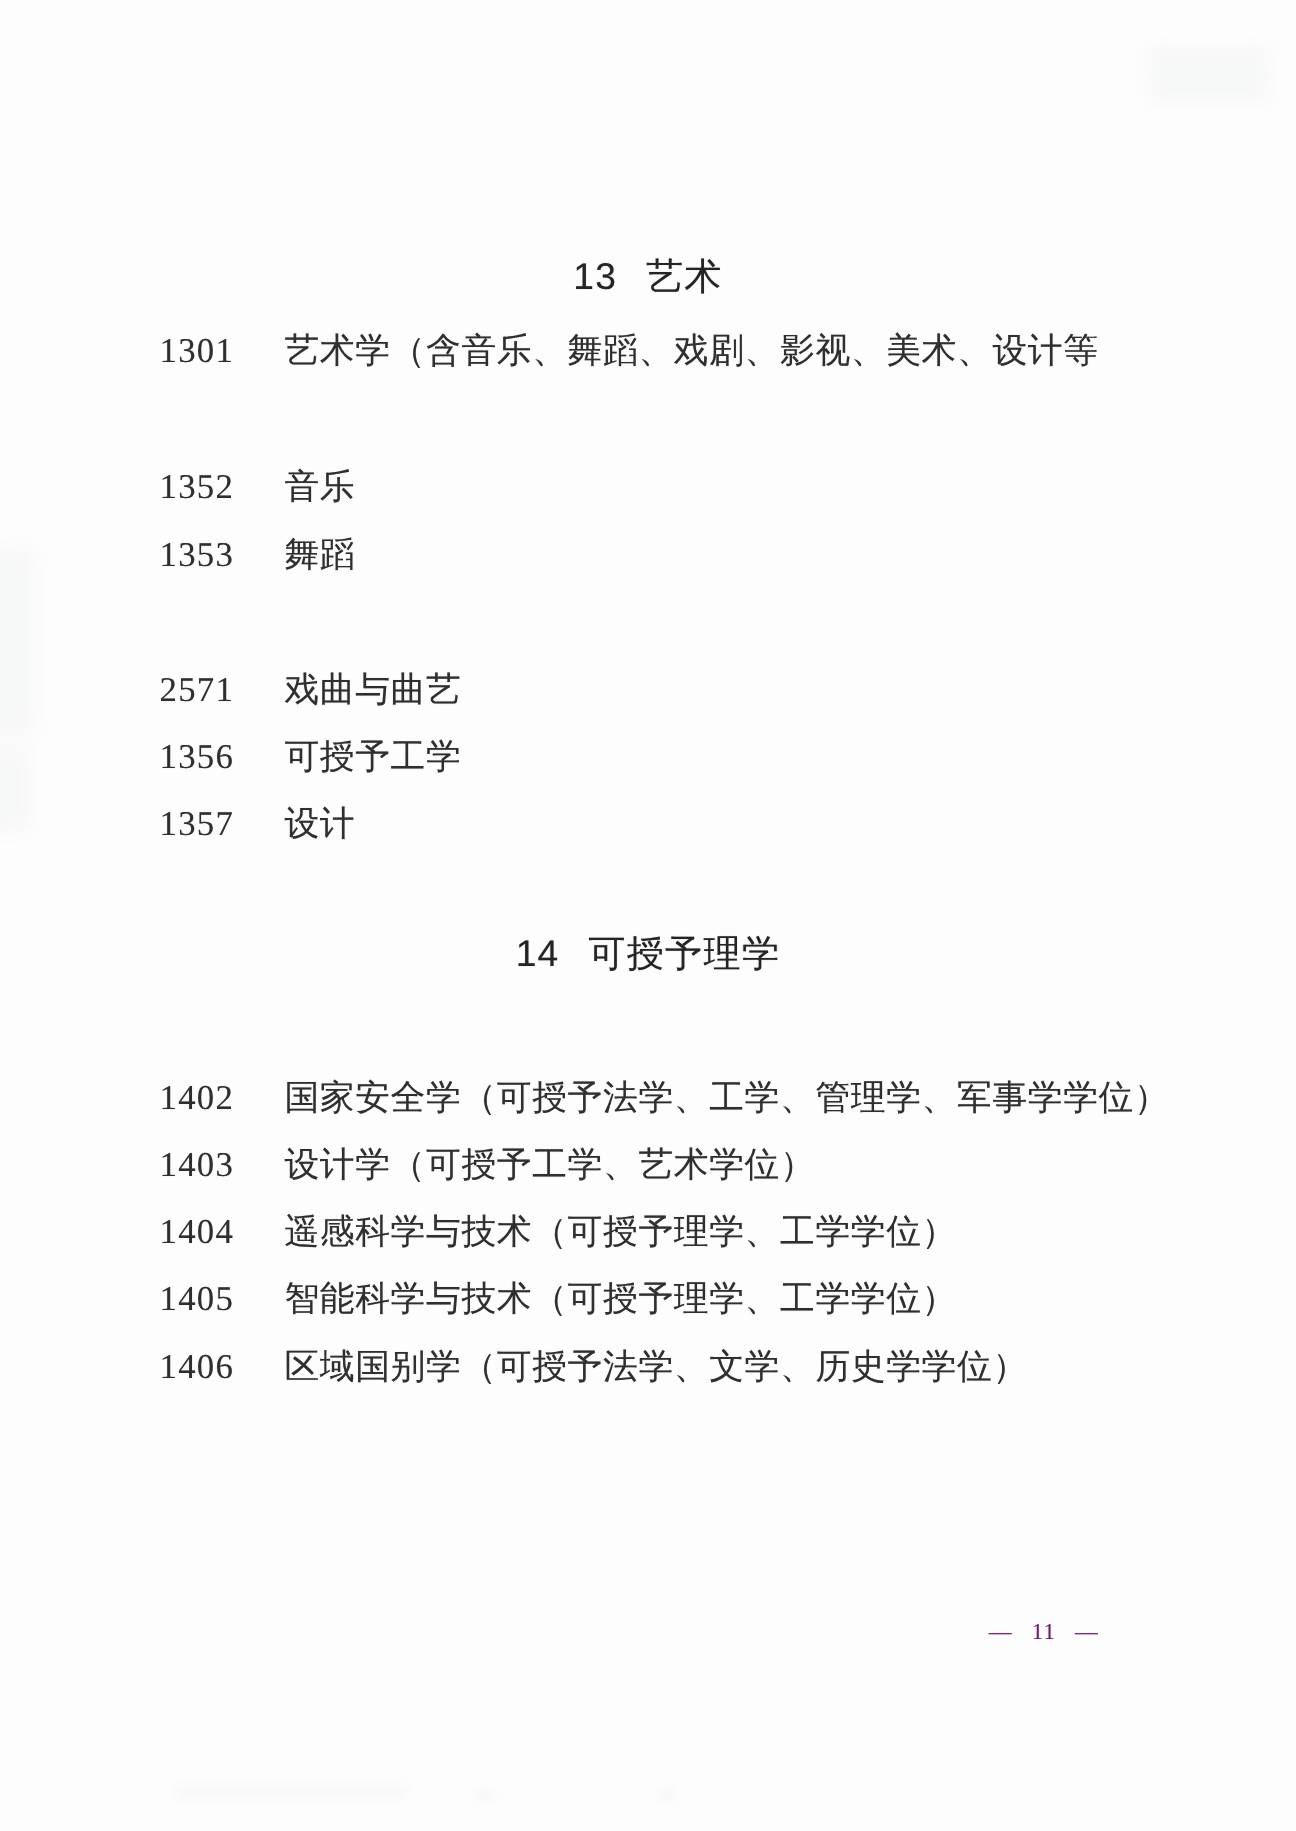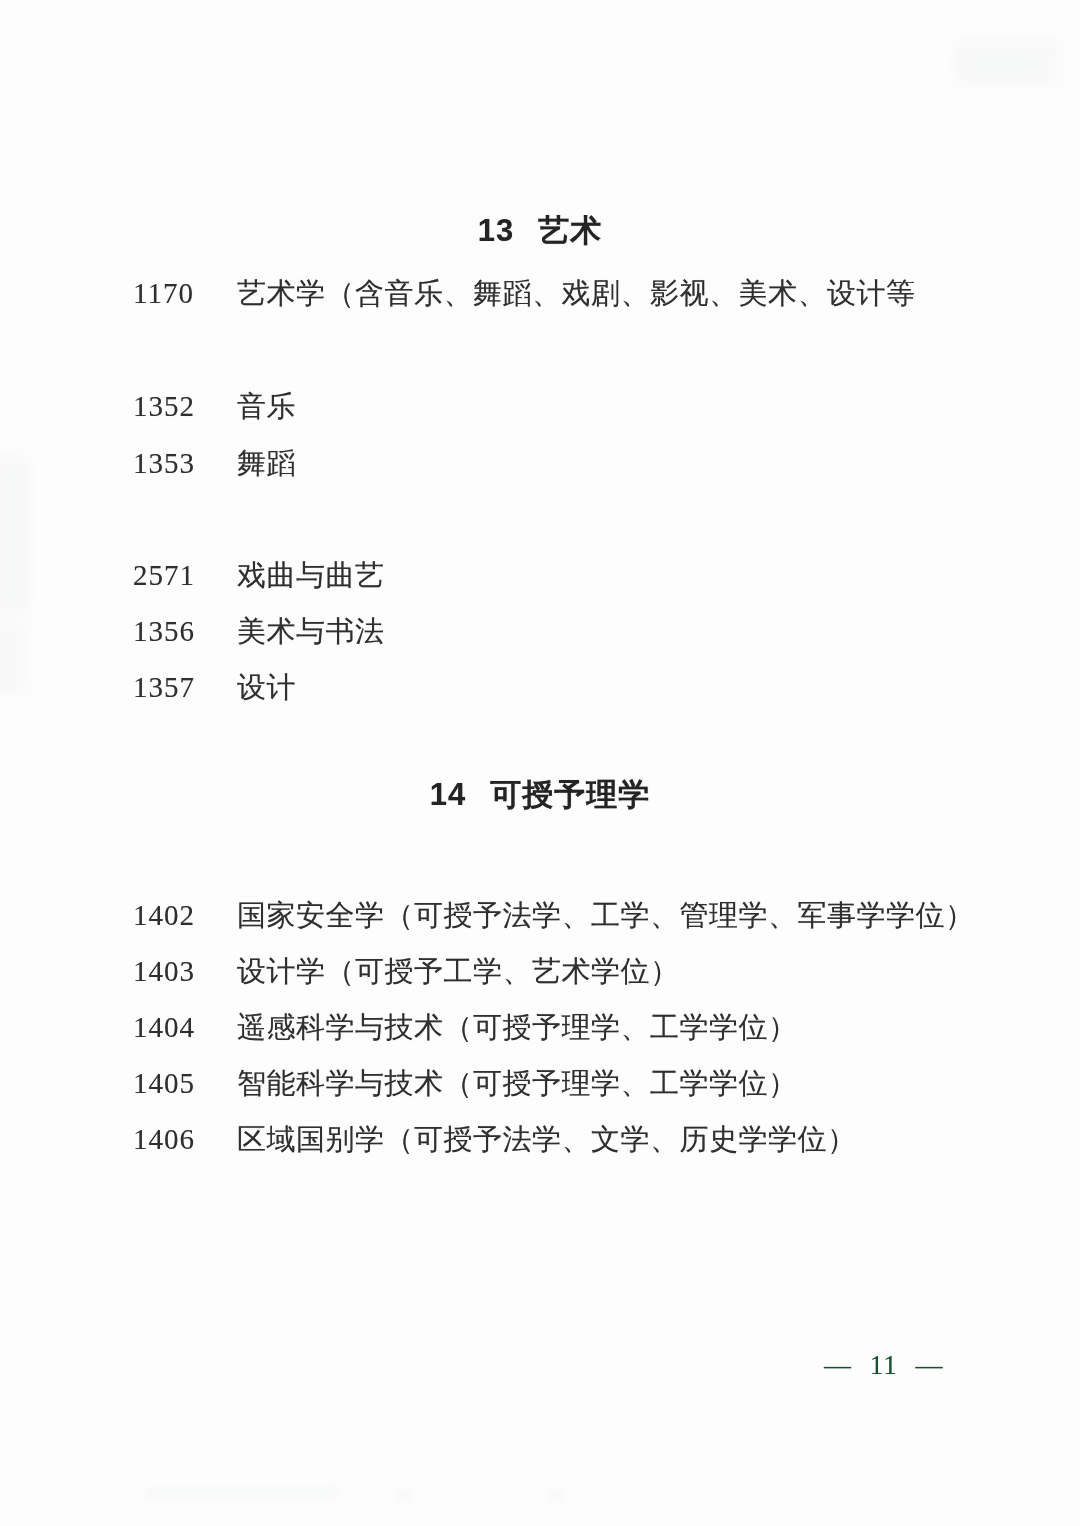--- a/index.html
+++ b/index.html
@@ -33,21 +33,21 @@
   .a5 { left: 395px; top: 1490px; width: 18px;  height: 11px; filter: blur(4px); opacity: 0.5; }
   .a6 { left: 548px; top: 1490px; width: 16px;  height: 11px; filter: blur(4px); opacity: 0.5; }
 
   .sec-heading {
     position: absolute;
     left: 0;
     width: 100%;
     margin: 0;
     text-align: center;
     font-family: "Liberation Sans", "DejaVu Sans", sans-serif;
-    font-weight: 700;
+    font-weight: 400;
     font-size: 31px;
     line-height: 1.1;
     color: #242424;
     letter-spacing: 1px;
     text-shadow: 0 0 0.8px rgba(30,30,30,0.45);
   }
   .h13 { top: 214px; }
   .h14 { top: 778px; }
   .sec-num { margin-right: 24px; }
 
@@ -65,51 +65,51 @@
     width: 104px; 
     letter-spacing: 1px;
   }
   .row.cont {
     left: 366px; 
   }
   .footer {
     position: absolute;
     left: 824px;
     top: 1350px;
-    font-size: 27px;
+    font-size: 19px;
     letter-spacing: 1px;
     word-spacing: 10px;
-    color: #14532d;
+    color: #701a75;
     text-shadow: 0 0 0.7px rgba(40,40,40,0.4);
   }
 </style>
 </head>
 <body>
 
 <div class="page">
 
   <div class="artifact a1"></div>
   <div class="artifact a2"></div>
   <div class="artifact a3"></div>
   <div class="artifact a4"></div>
   <div class="artifact a5"></div>
   <div class="artifact a6"></div>
 
   <h2 class="sec-heading h13"><span class="sec-num">13</span><span class="sec-title">艺术</span></h2>
 
-  <div class="row" style="top:277px"><span class="code">1170</span><span class="label">艺术学（含音乐、舞蹈、戏剧、影视、美术、设计等</span></div>
+  <div class="row" style="top:277px"><span class="code">1301</span><span class="label">艺术学（含音乐、舞蹈、戏剧、影视、美术、设计等</span></div>
 
   <div class="row" style="top:390px"><span class="code">1352</span><span class="label">音乐</span></div>
 
   <div class="row" style="top:447px"><span class="code">1353</span><span class="label">舞蹈</span></div>
 
 
   <div class="row" style="top:559px"><span class="code">2571</span><span class="label">戏曲与曲艺</span></div>
 
-  <div class="row" style="top:615px"><span class="code">1356</span><span class="label">美术与书法</span></div>
+  <div class="row" style="top:615px"><span class="code">1356</span><span class="label">可授予工学</span></div>
 
   <div class="row" style="top:671px"><span class="code">1357</span><span class="label">设计</span></div>
 
   <h2 class="sec-heading h14"><span class="sec-num">14</span><span class="sec-title">可授予理学</span></h2>
 
 
   <div class="row" style="top:899px"><span class="code">1402</span><span class="label">国家安全学（可授予法学、工学、管理学、军事学学位）</span></div>
 
   <div class="row" style="top:955px"><span class="code">1403</span><span class="label">设计学（可授予工学、艺术学位）</span></div>
 

